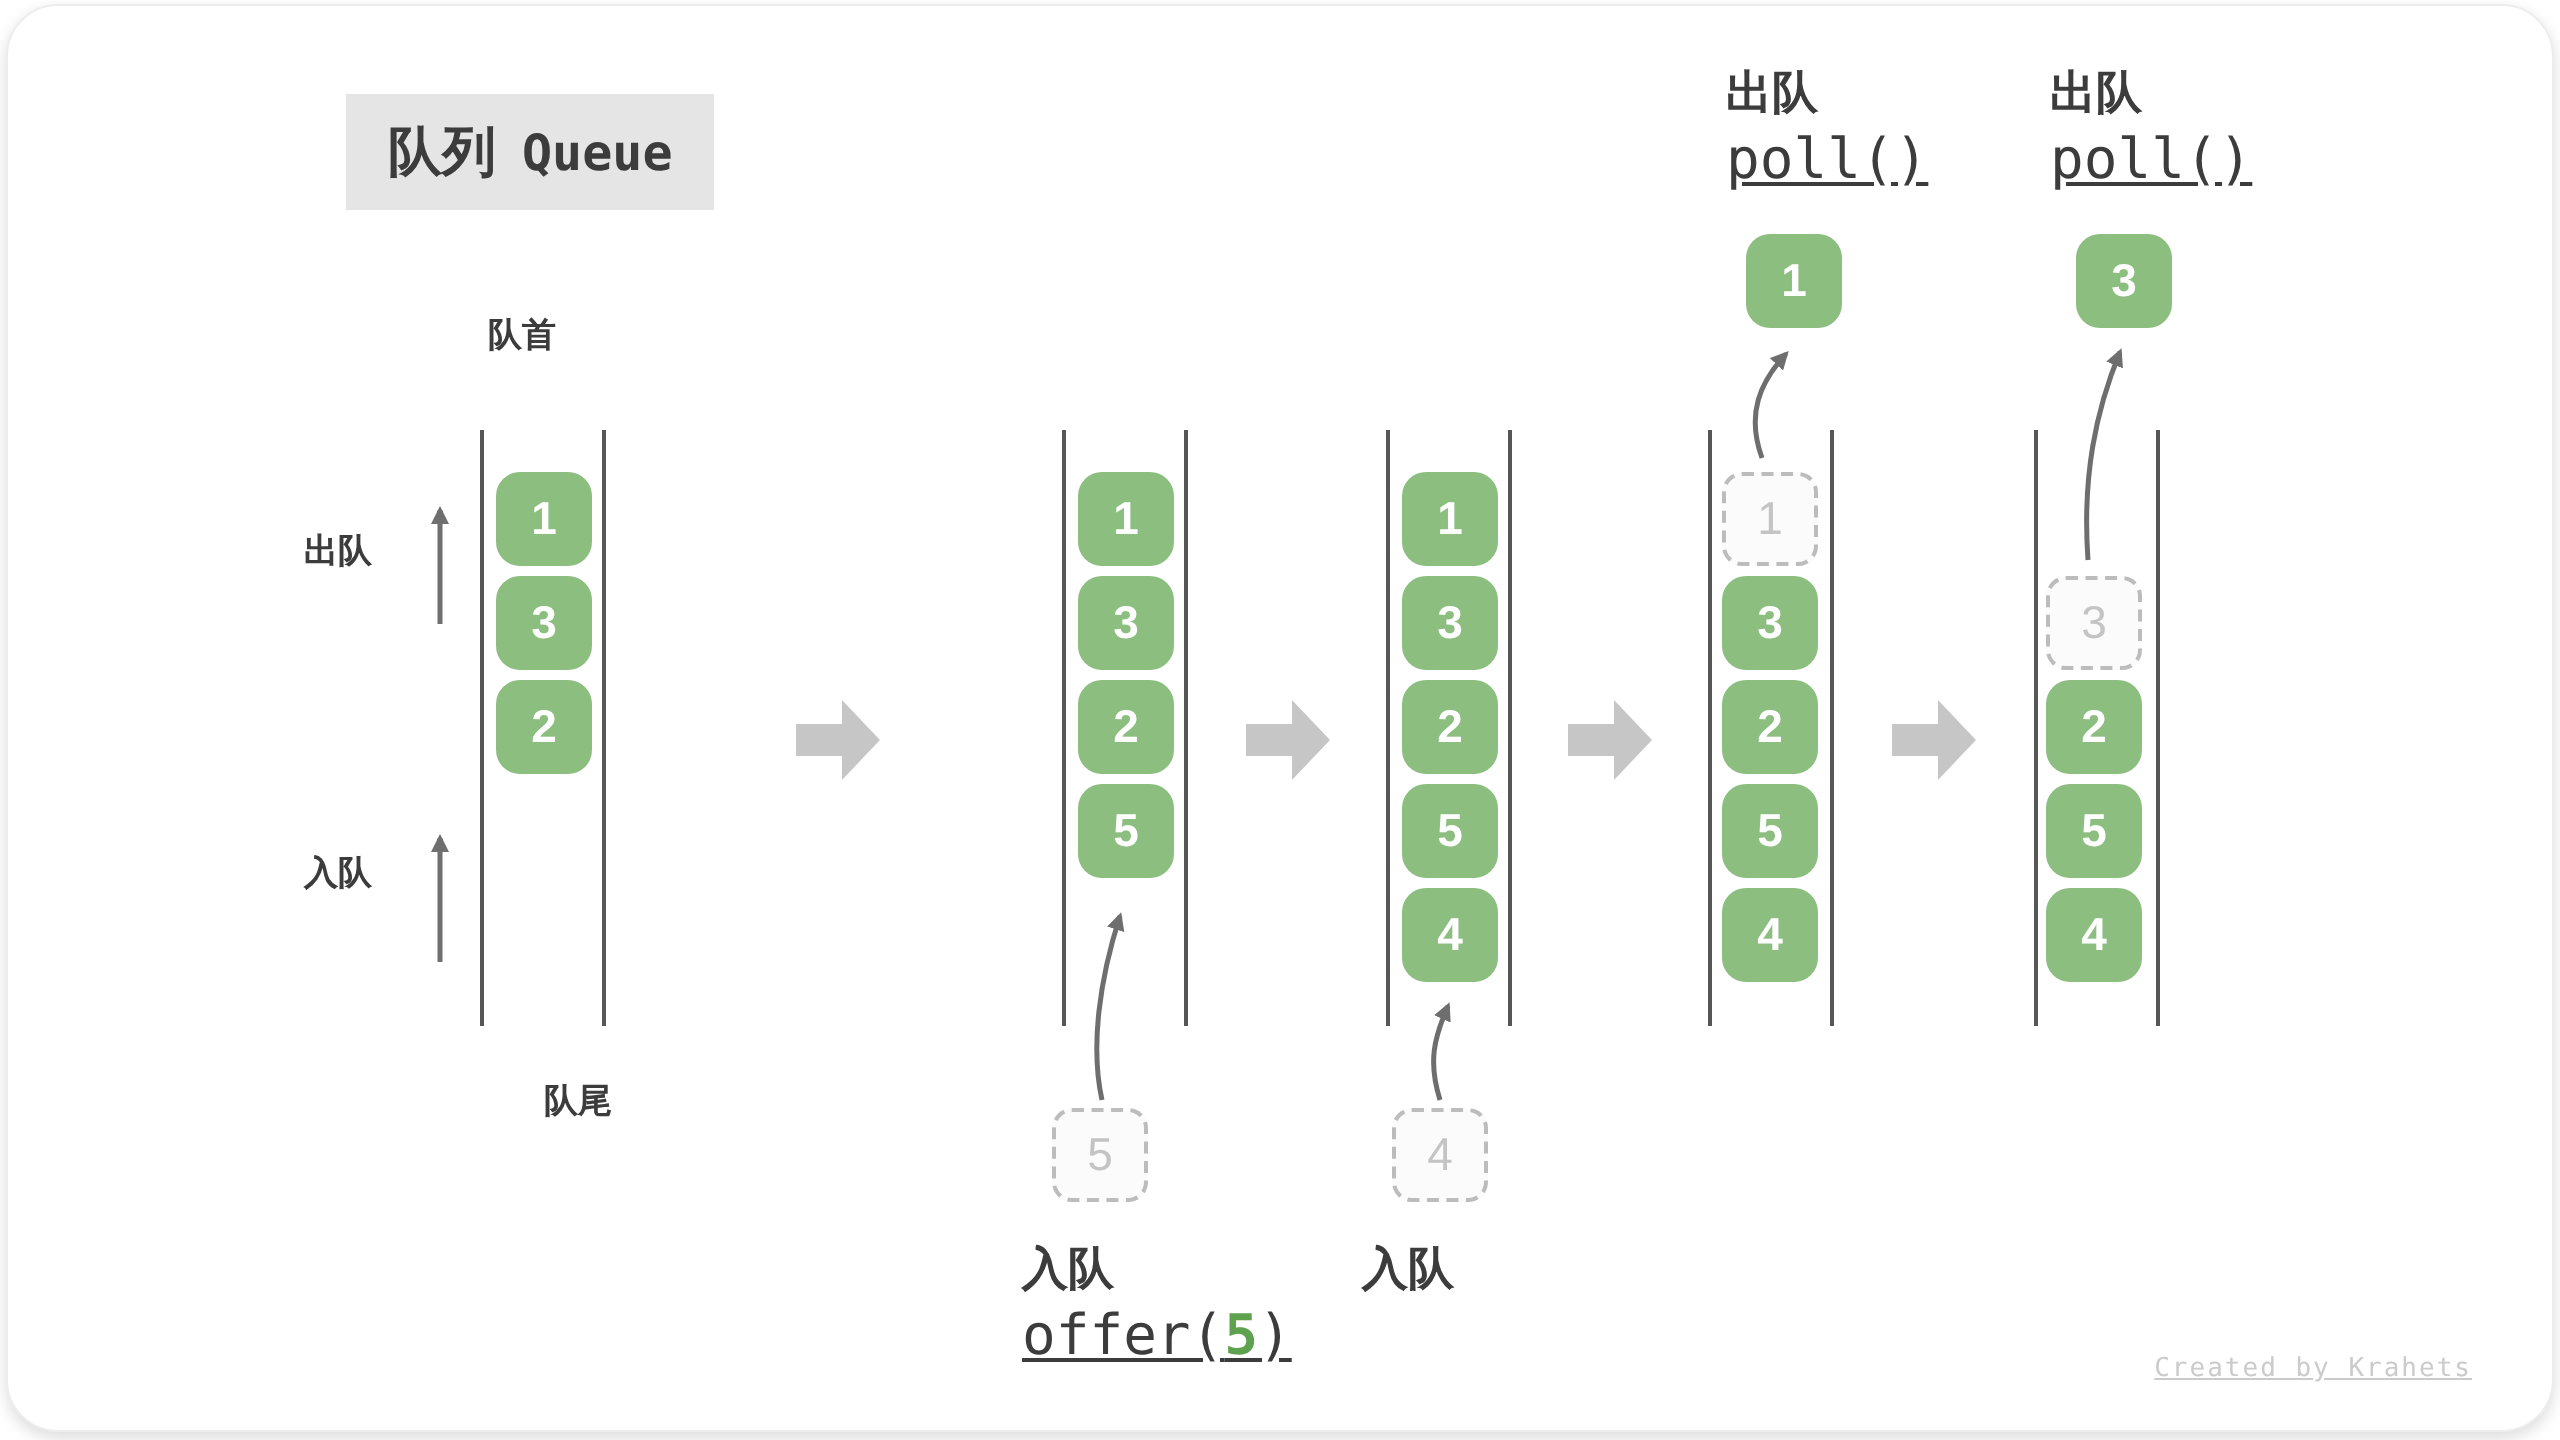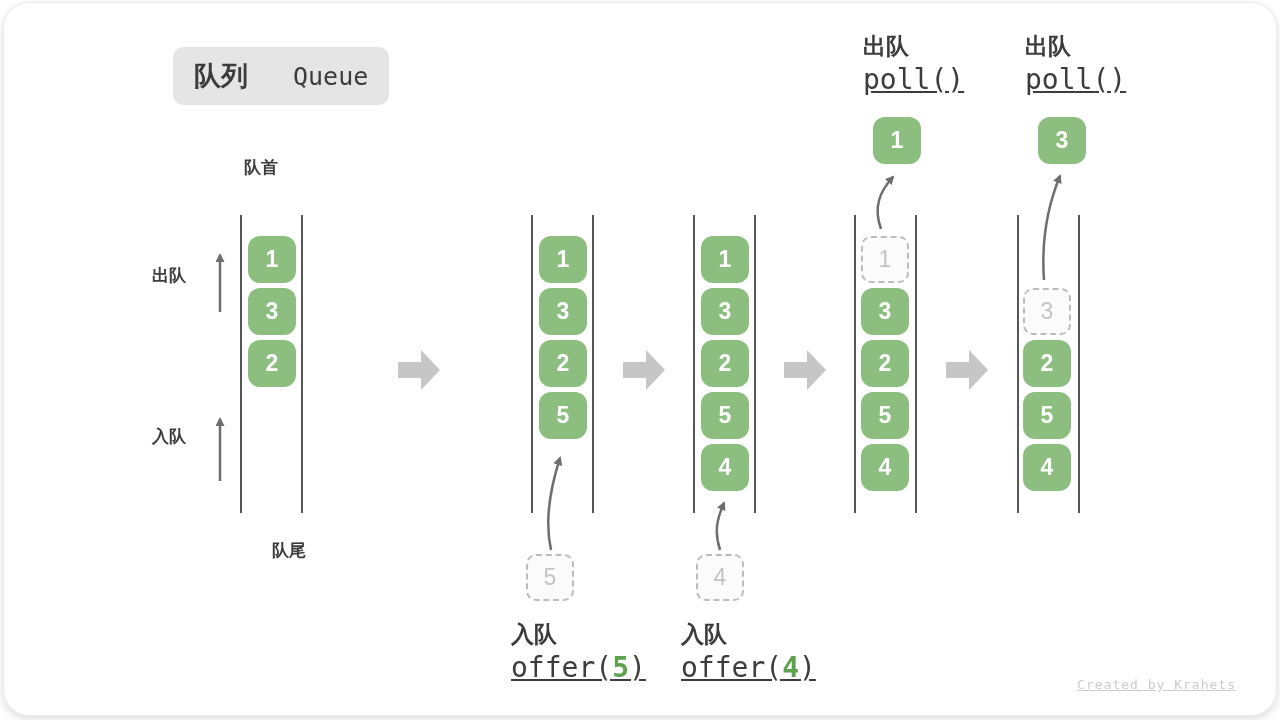--- a/index.html
+++ b/index.html
@@ -20,26 +20,26 @@
   }
   .arrows {
     position: absolute; left: 0; top: 0;
     width: 1280px; height: 720px;
     pointer-events: none;
   }
   .title-box {
     position: absolute; left: 169px; top: 44px;
     height: 58px; padding: 0 21px;
     background: var(--title-bg, #e5e5e5);
-    border-radius: 10px;
+    border-radius: 0;
     display: flex; align-items: center; gap: 13px;
     color: var(--text-dark, #3c3c3c);
   }
   .title-zh { font-size: 27px; font-weight: 700; }
-  .title-en { font-family: "DejaVu Sans Mono", monospace; font-size: 25px; font-weight: 400; margin-left: 32px; }
+  .title-en { font-family: "DejaVu Sans Mono", monospace; font-size: 25px; font-weight: 700; }
 
   .cjk {
     position: absolute;
     color: var(--text-dark, #3c3c3c);
     font-size: 17px; font-weight: 700;
     white-space: nowrap;
   }
   .walls {
     position: absolute; top: 212px;
     width: 63px; height: 298px;
@@ -161,21 +161,20 @@
   <div class="cell" style="left:1019px; top:441px;">4</div>
   <div class="cell" style="left:1034px; top:114px;">3</div>
 
   <div class="op" style="left:507px; top:614px;">
     <div class="op-name">入队</div>
     <div class="op-code"><span>offer(</span><span class="arg">5</span><span>)</span></div>
   </div>
 
   <div class="op" style="left:677px; top:614px;">
     <div class="op-name">入队</div>
-    <div class="op-code"><span>offer(</span><span class="arg">4</span><span>)</span></div>
   </div>
 
   <div class="op" style="left:859px; top:26px;">
     <div class="op-name">出队</div>
     <div class="op-code">poll()</div>
   </div>
 
   <div class="op" style="left:1021px; top:26px;">
     <div class="op-name">出队</div>
     <div class="op-code">poll()</div>

